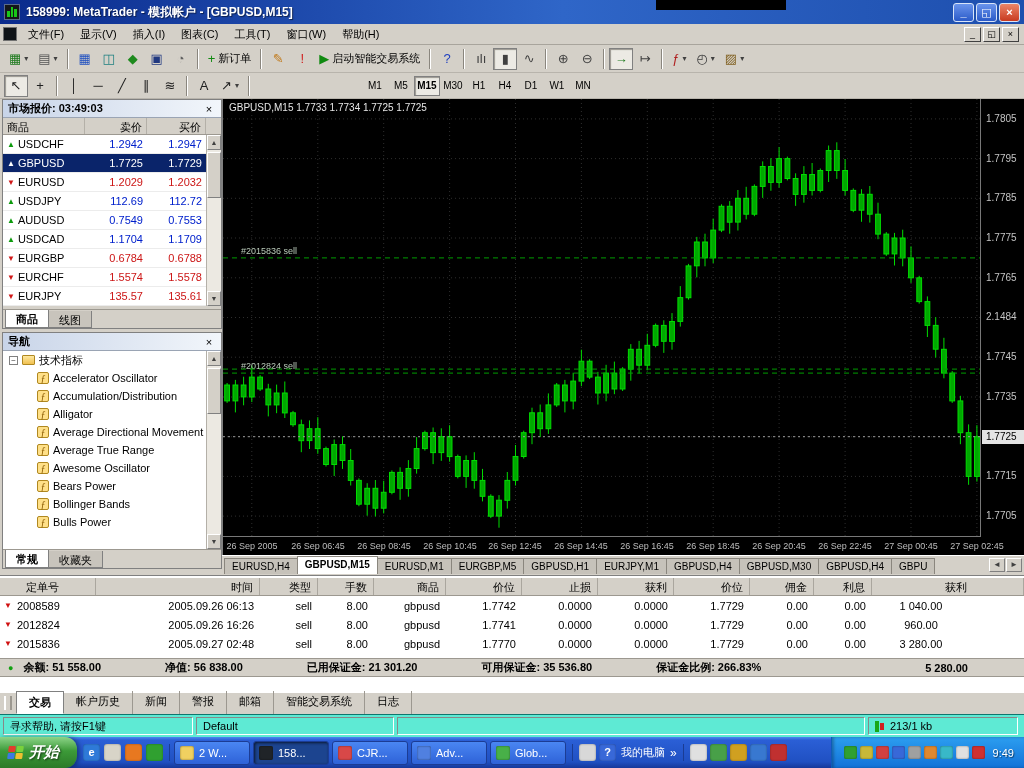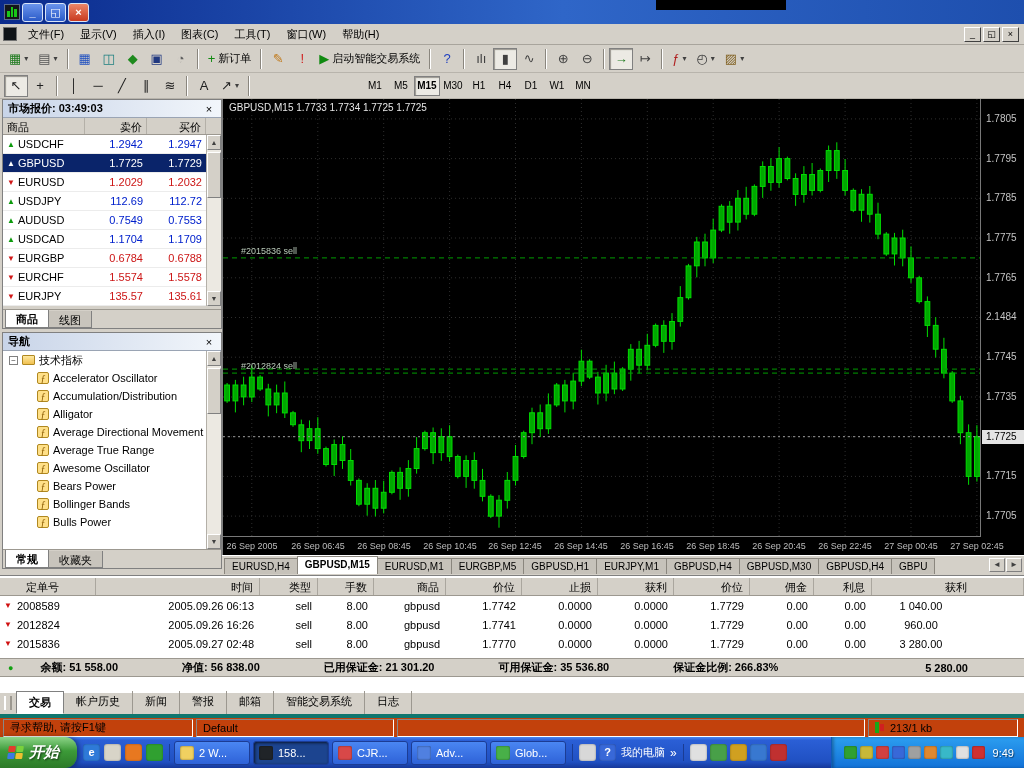--- a/index.html
+++ b/index.html
@@ -119,31 +119,31 @@
   .t-col.profit{padding-right:56px;}
   .t-row{display:flex;height:19px;align-items:center;}
   .t-cell{padding:0 6px 0 2px;text-align:right;white-space:nowrap;overflow:hidden;}
   .t-cell.left{text-align:left;padding-left:4px;display:flex;align-items:center;gap:5px;}
   .t-cell.profit{padding-right:56px;text-align:center;}
   .sell-icon{color:#d01010;font-size:8px;}
   .t-summary{position:absolute;left:0;top:80px;width:100%;height:19px;background:#d4d0c8;display:flex;align-items:center;
     font-weight:bold;border-top:1px solid #9c9890;border-bottom:1px solid #9c9890;}
   .sum-icon{color:#12a012;font-size:9px;margin-left:8px;}
   .sum-pair{margin-left:64px;white-space:nowrap;}
-  .sum-pair.first{margin-left: 27px;}
+  .sum-pair.first{margin-left: 10px;}
   .sum-profit{margin-left:auto;padding-right:56px;}
 
   
   .terminal-tabs{position:absolute;left:0;top:692px;width:1024px;height:20px;background:#d4d0c8;display:flex;align-items:center;border-top:1px solid #fff;}
   .tt-grip{width:8px;height:14px;margin:0 4px;border-left:2px solid #fff;border-right:2px solid #9c9890;}
   .ttab{padding:3px 12px;border-right:1px solid #9c9890;font-size:11px;white-space:nowrap;}
   .ttab.active{background:#fff;border:1px solid #808080;border-bottom:1px solid #fff;font-weight:bold;}
 
   
-  .statusbar{position:absolute;left:0;top:714px;width:1024px;height:23px;background:#c2410c;border-top:4px solid #0f766e;
+  .statusbar{position:absolute;left:0;top:714px;width:1024px;height:23px;background:#5eead4;border-top:1px solid #0f766e;
     display:flex;align-items:center;padding:2px 3px;}
   .sb-seg{height:18px;border:1px solid;border-color:#888 #fff #fff #888;padding:2px 6px;display:flex;align-items:center;margin-right:3px;overflow:hidden;white-space:nowrap;}
   .bar{display:inline-block;width:4px;margin-right:1px;}
   .bar.g{height:11px;background:#18a818;}
   .bar.r{height:7px;background:#d02020;}
 
   
   .taskbar{position:absolute;left:0;top:737px;width:1024px;height:31px;
     background:linear-gradient(180deg,#4a86f0 0%,#2b5fd6 10%,#2050c2 80%,#16389a 100%);
     display:flex;align-items:center;z-index:5;}
@@ -174,20 +174,21 @@
 <body>
 
 <div class="screen">
 
   <div class="titlebar">
     <div class="app-icon">
         <i></i>
         <i></i>
         <i></i>
       </div>
+    <div class="title">158999: MetaTrader - 模拟帐户 - [GBPUSD,M15]</div>
     <div class="winbtn">_</div>
     <div class="winbtn">◱</div>
     <div class="winbtn close">×</div>
   </div>
   <div class="black-strip"></div>
 
   <div class="menubar">
     <div class="mdi-icon"></div>
     <div class="menu-items">
         <div class="menu-item">文件(F)</div>

